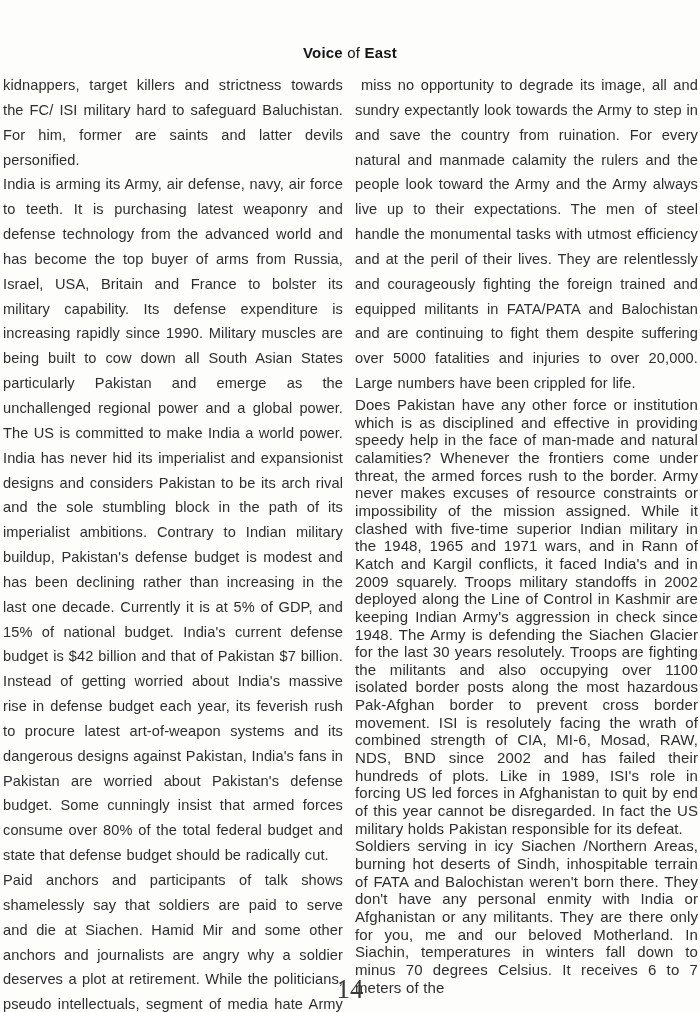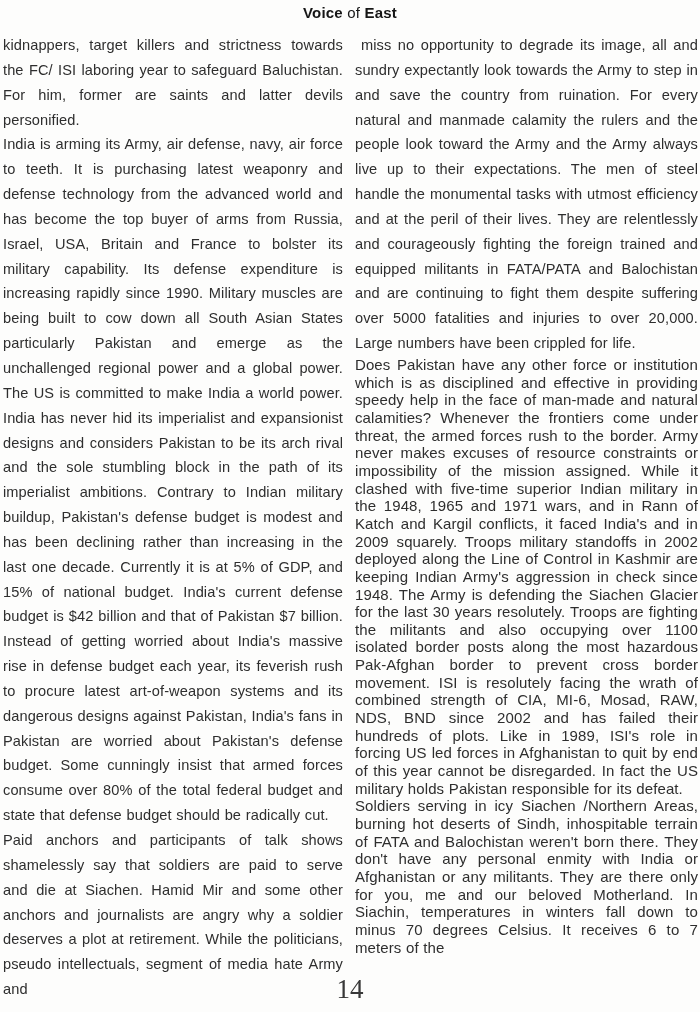--- a/index.html
+++ b/index.html
@@ -13,20 +13,21 @@
     position: relative;
     overflow: hidden;
   }
   .page-header {
     text-align: center;
     padding-top: 4px;
     font-size: 15px;
     line-height: 18px;
     color: #161616;
     letter-spacing: 0.2px;
+    margin-top: 40px;
   }
   .page-header .bold { font-weight: bold; }
   .columns {
     display: flex;
     padding: 11px 2px 0 3px;
     gap: 12px;
   }
   .col-left  { flex: 0 0 340px; width: 340px; }
   .col-right { flex: 0 0 343px; width: 343px; }
   p.body-text {
@@ -63,21 +64,21 @@
 
   <header class="page-header">
     <span class="bold">Voice</span>
     <span>of</span>
     <span class="bold">East</span>
   </header>
 
   <div class="columns">
 
     <div class="col-left">
-      <p class="body-text">kidnappers, target killers and strictness towards the FC/ ISI laboring year to safeguard Baluchistan. For him, former are saints and latter devils personified.</p>
+      <p class="body-text">kidnappers, target killers and strictness towards the FC/ ISI military hard to safeguard Baluchistan. For him, former are saints and latter devils personified.</p>
       <p class="body-text">India is arming its Army, air defense, navy, air force to teeth. It is purchasing latest weaponry and defense technology from the advanced world and has become the top buyer of arms from Russia, Israel, USA, Britain and France to bolster its military capability. Its defense expenditure is increasing rapidly since 1990. Military muscles are being built to cow down all South Asian States particularly Pakistan and emerge as the unchallenged regional power and a global power. The US is committed to make India a world power. India has never hid its imperialist and expansionist designs and considers Pakistan to be its arch rival and the sole stumbling block in the path of its imperialist ambitions. Contrary to Indian military buildup, Pakistan's defense budget is modest and has been declining rather than increasing in the last one decade. Currently it is at 5% of GDP, and 15% of national budget. India's current defense budget is $42 billion and that of Pakistan $7 billion. Instead of getting worried about India's massive rise in defense budget each year, its feverish rush to procure latest art-of-weapon systems and its dangerous designs against Pakistan, India's fans in Pakistan are worried about Pakistan's defense budget. Some cunningly insist that armed forces consume over 80% of the total federal budget and state that defense budget should be radically cut.</p>
       <p class="body-text">Paid anchors and participants of talk shows shamelessly say that soldiers are paid to serve and die at Siachen. Hamid Mir and some other anchors and journalists are angry why a soldier deserves a plot at retirement. While the politicians, pseudo intellectuals, segment of media hate Army and</p>
     </div>
 
     <div class="col-right">
       <p class="body-text first-cont">miss no opportunity to degrade its image, all and sundry expectantly look towards the Army to step in and save the country from ruination. For every natural and manmade calamity the rulers and the people look toward the Army and the Army always live up to their expectations. The men of steel handle the monumental tasks with utmost efficiency and at the peril of their lives. They are relentlessly and courageously fighting the foreign trained and equipped militants in FATA/PATA and Balochistan and are continuing to fight them despite suffering over 5000 fatalities and injuries to over 20,000. Large numbers have been crippled for life.</p>
       <p class="body-text dense">Does Pakistan have any other force or institution which is as disciplined and effective in providing speedy help in the face of man-made and natural calamities? Whenever the frontiers come under threat, the armed forces rush to the border. Army never makes excuses of resource constraints or impossibility of the mission assigned. While it clashed with five-time superior Indian military in the 1948, 1965 and 1971 wars, and in Rann of Katch and Kargil conflicts, it faced India's and in 2009 squarely. Troops military standoffs in 2002 deployed along the Line of Control in Kashmir are keeping Indian Army's aggression in check since 1948. The Army is defending the Siachen Glacier for the last 30 years resolutely. Troops are fighting the militants and also occupying over 1100 isolated border posts along the most hazardous Pak-Afghan border to prevent cross border movement. ISI is resolutely facing the wrath of combined strength of CIA, MI-6, Mosad, RAW, NDS, BND since 2002 and has failed their hundreds of plots. Like in 1989, ISI's role in forcing US led forces in Afghanistan to quit by end of this year cannot be disregarded. In fact the US military holds Pakistan responsible for its defeat.</p>
       <p class="body-text dense">Soldiers serving in icy Siachen /Northern Areas, burning hot deserts of Sindh, inhospitable terrain of FATA and Balochistan weren't born there. They don't have any personal enmity with India or Afghanistan or any militants. They are there only for you, me and our beloved Motherland. In Siachin, temperatures in winters fall down to minus 70 degrees Celsius. It receives 6 to 7 meters of the</p>
     </div>
 

